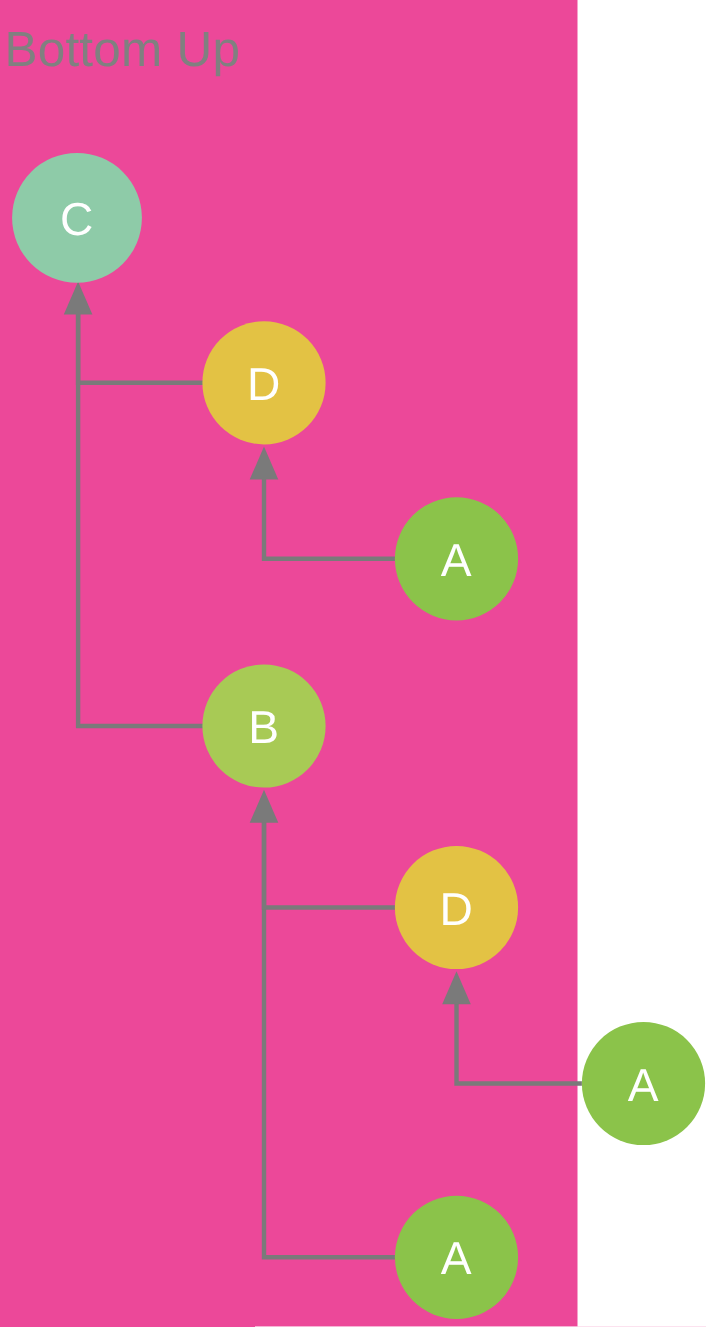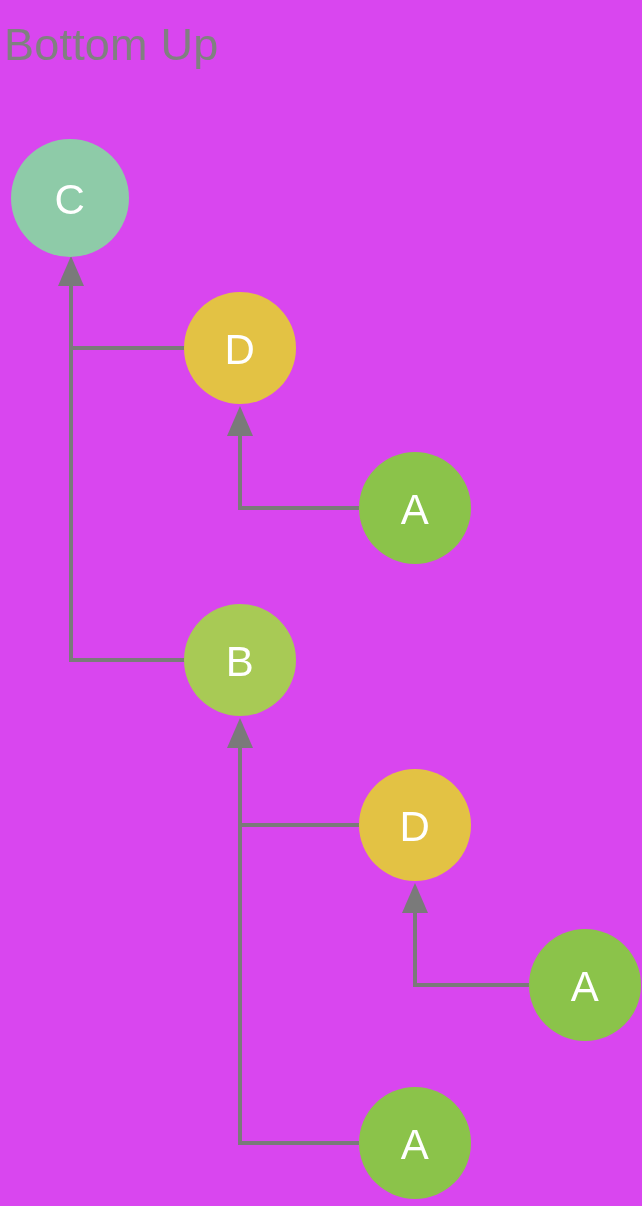--- a/index.html
+++ b/index.html
@@ -8,23 +8,23 @@
     background: #ffffff;
   }
   body {
     width: 642px;
     height: 1206px;
     font-family: "Liberation Sans", sans-serif;
     overflow: hidden;
   }
   #canvas {
     position: relative;
-    width: 642px;
+    width: 525px;
     height: 1206px;
-    background: #d946ef;
+    background: #ec4899;
   }
   #diagram-svg {
     position: absolute;
     top: 0;
     left: 0;
     width: 642px;
     height: 1206px;
     display: block;
   }
   .title-text {

